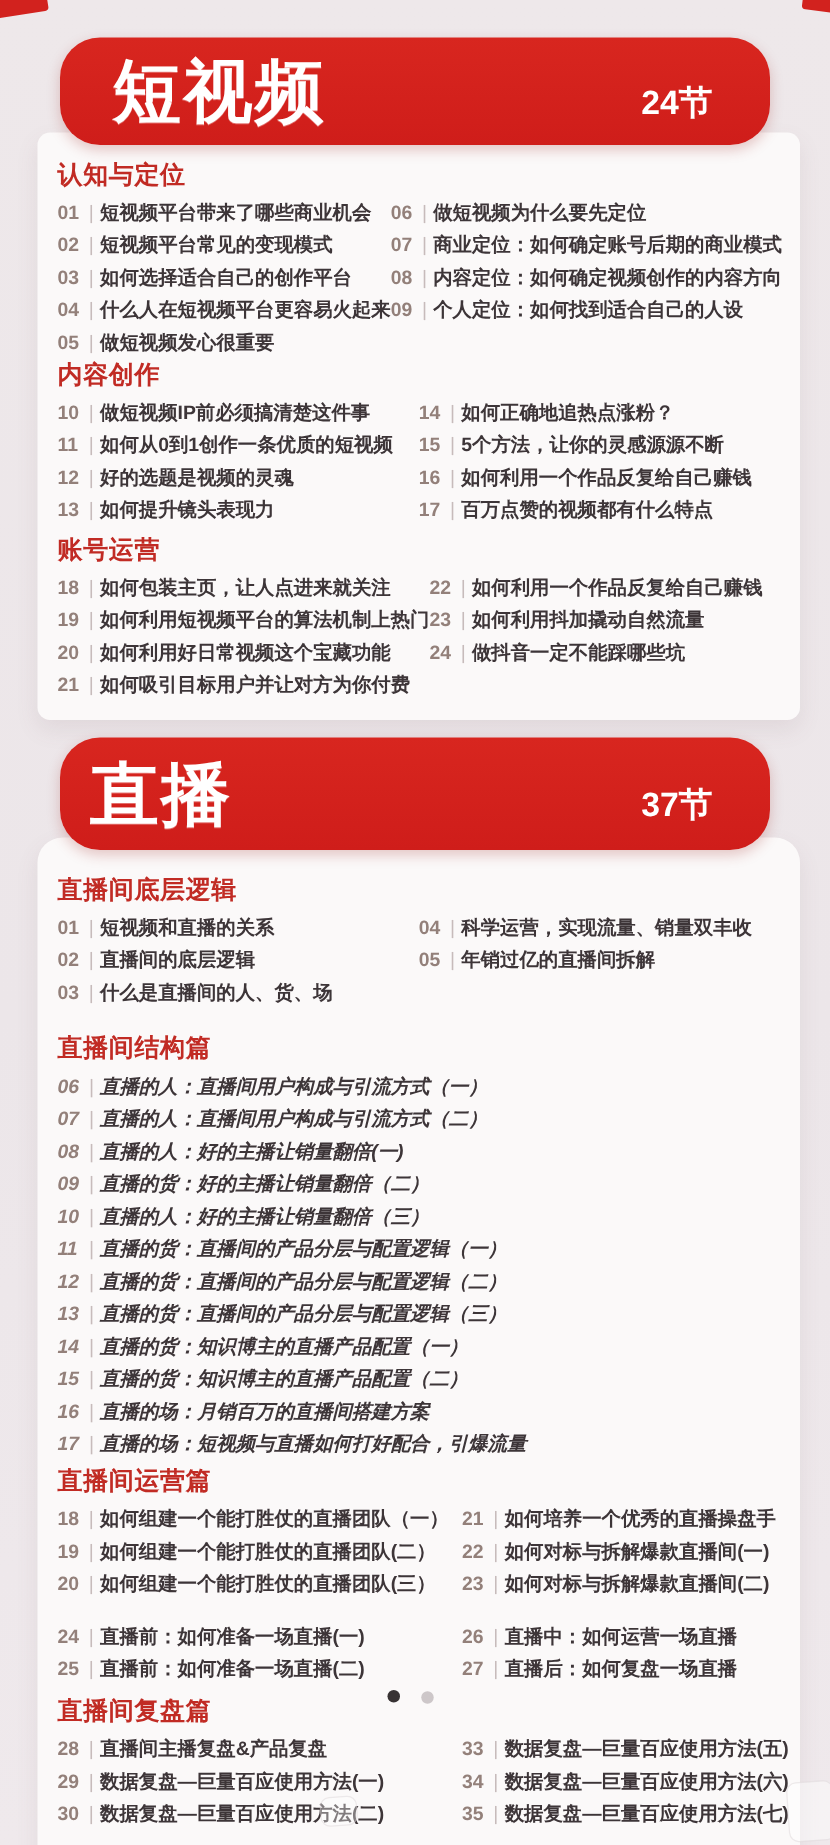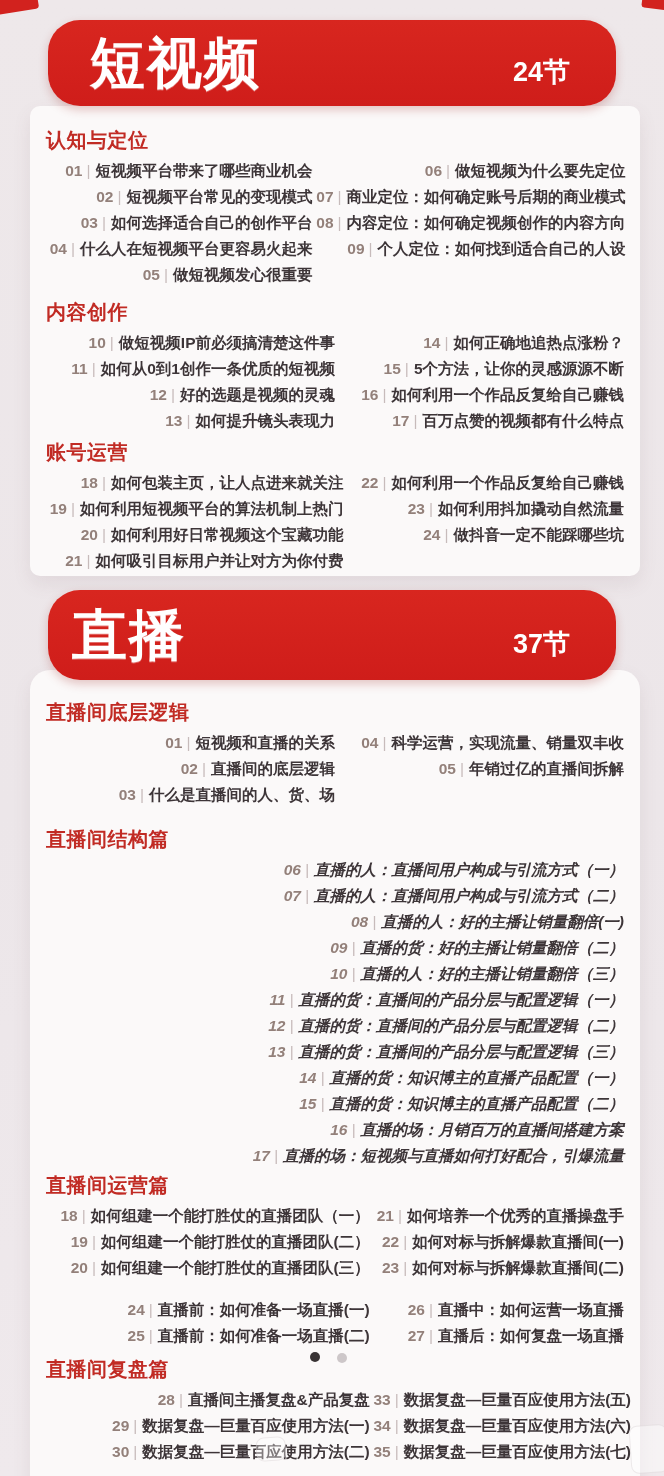--- a/index.html
+++ b/index.html
@@ -24,21 +24,21 @@
   
   .banner {
     position:absolute; left:48px; width:568px; height:86px;
     background:linear-gradient(180deg,#d8261f 0%,#cf1d1a 100%);
     border-radius:32px;
     display:flex; align-items:center; justify-content:space-between;
     padding:0 46px 0 42px;
     z-index:3;
     box-shadow:0 4px 10px rgba(160,40,35,0.25);
   }
-  .banner-1 { top:20px;gap:28px; }
+  .banner-1 { top:30px;gap:28px; }
   .banner-2 { top:590px; height:90px;padding-left:24px; }
   .banner-title {
     color:#ffffff; font-size:55px; font-weight:900; letter-spacing:2px;
     text-shadow:0 1px 0 rgba(255,255,255,0.35);
     line-height:1;
   }
   .banner-count {
     color:#ffffff; font-size:27px; font-weight:700; position:relative; top:9px;
   }
 
@@ -51,28 +51,28 @@
     z-index:2;
     padding:22px 16px 14px 16px;
   }
   .card-0 { top:106px; height:470px;border-radius:10px; }
   .card-1 { top:670px; height:840px; padding-top:30px; }
 
   .group-title {
     color:#c12b24; font-size:20px; font-weight:800;
     line-height:24px; margin:0 0 6px 0; letter-spacing:0.5px;
   }
-  .card-0 .group + .group { margin-top:12px; }
+  .card-0 .group + .group { }
   .card-0 .group:nth-child(3) { margin-top:6px; }
   .card-1 .group:nth-child(2) { margin-top:19px; }
   .card-1 .group:nth-child(3) { margin-top:4px; }
   .card-1 .group:nth-child(4) { margin-top:16px; }
   .card-1 .group:nth-child(5) { margin-top:8px; }
 
-  .cols { display:grid; grid-template-columns:1fr 1fr;text-align:right; }
+  .cols { display:grid; grid-template-columns:1fr 1fr; }
   .cols.one { grid-template-columns:1fr;font-style:italic; }
   .cols.wide { grid-template-columns:56% 44%; }
 
   .item {
     font-size:15.5px; line-height:26px; font-weight:600;
     color:#3d3538; white-space:nowrap; overflow:visible;
   }
   .item .num { color:#93807a; font-weight:600; display:inline-block; min-width:21px; }
   .item .sep { color:#c7bbbb; font-weight:400; margin:0 5px 0 4px; }
 

